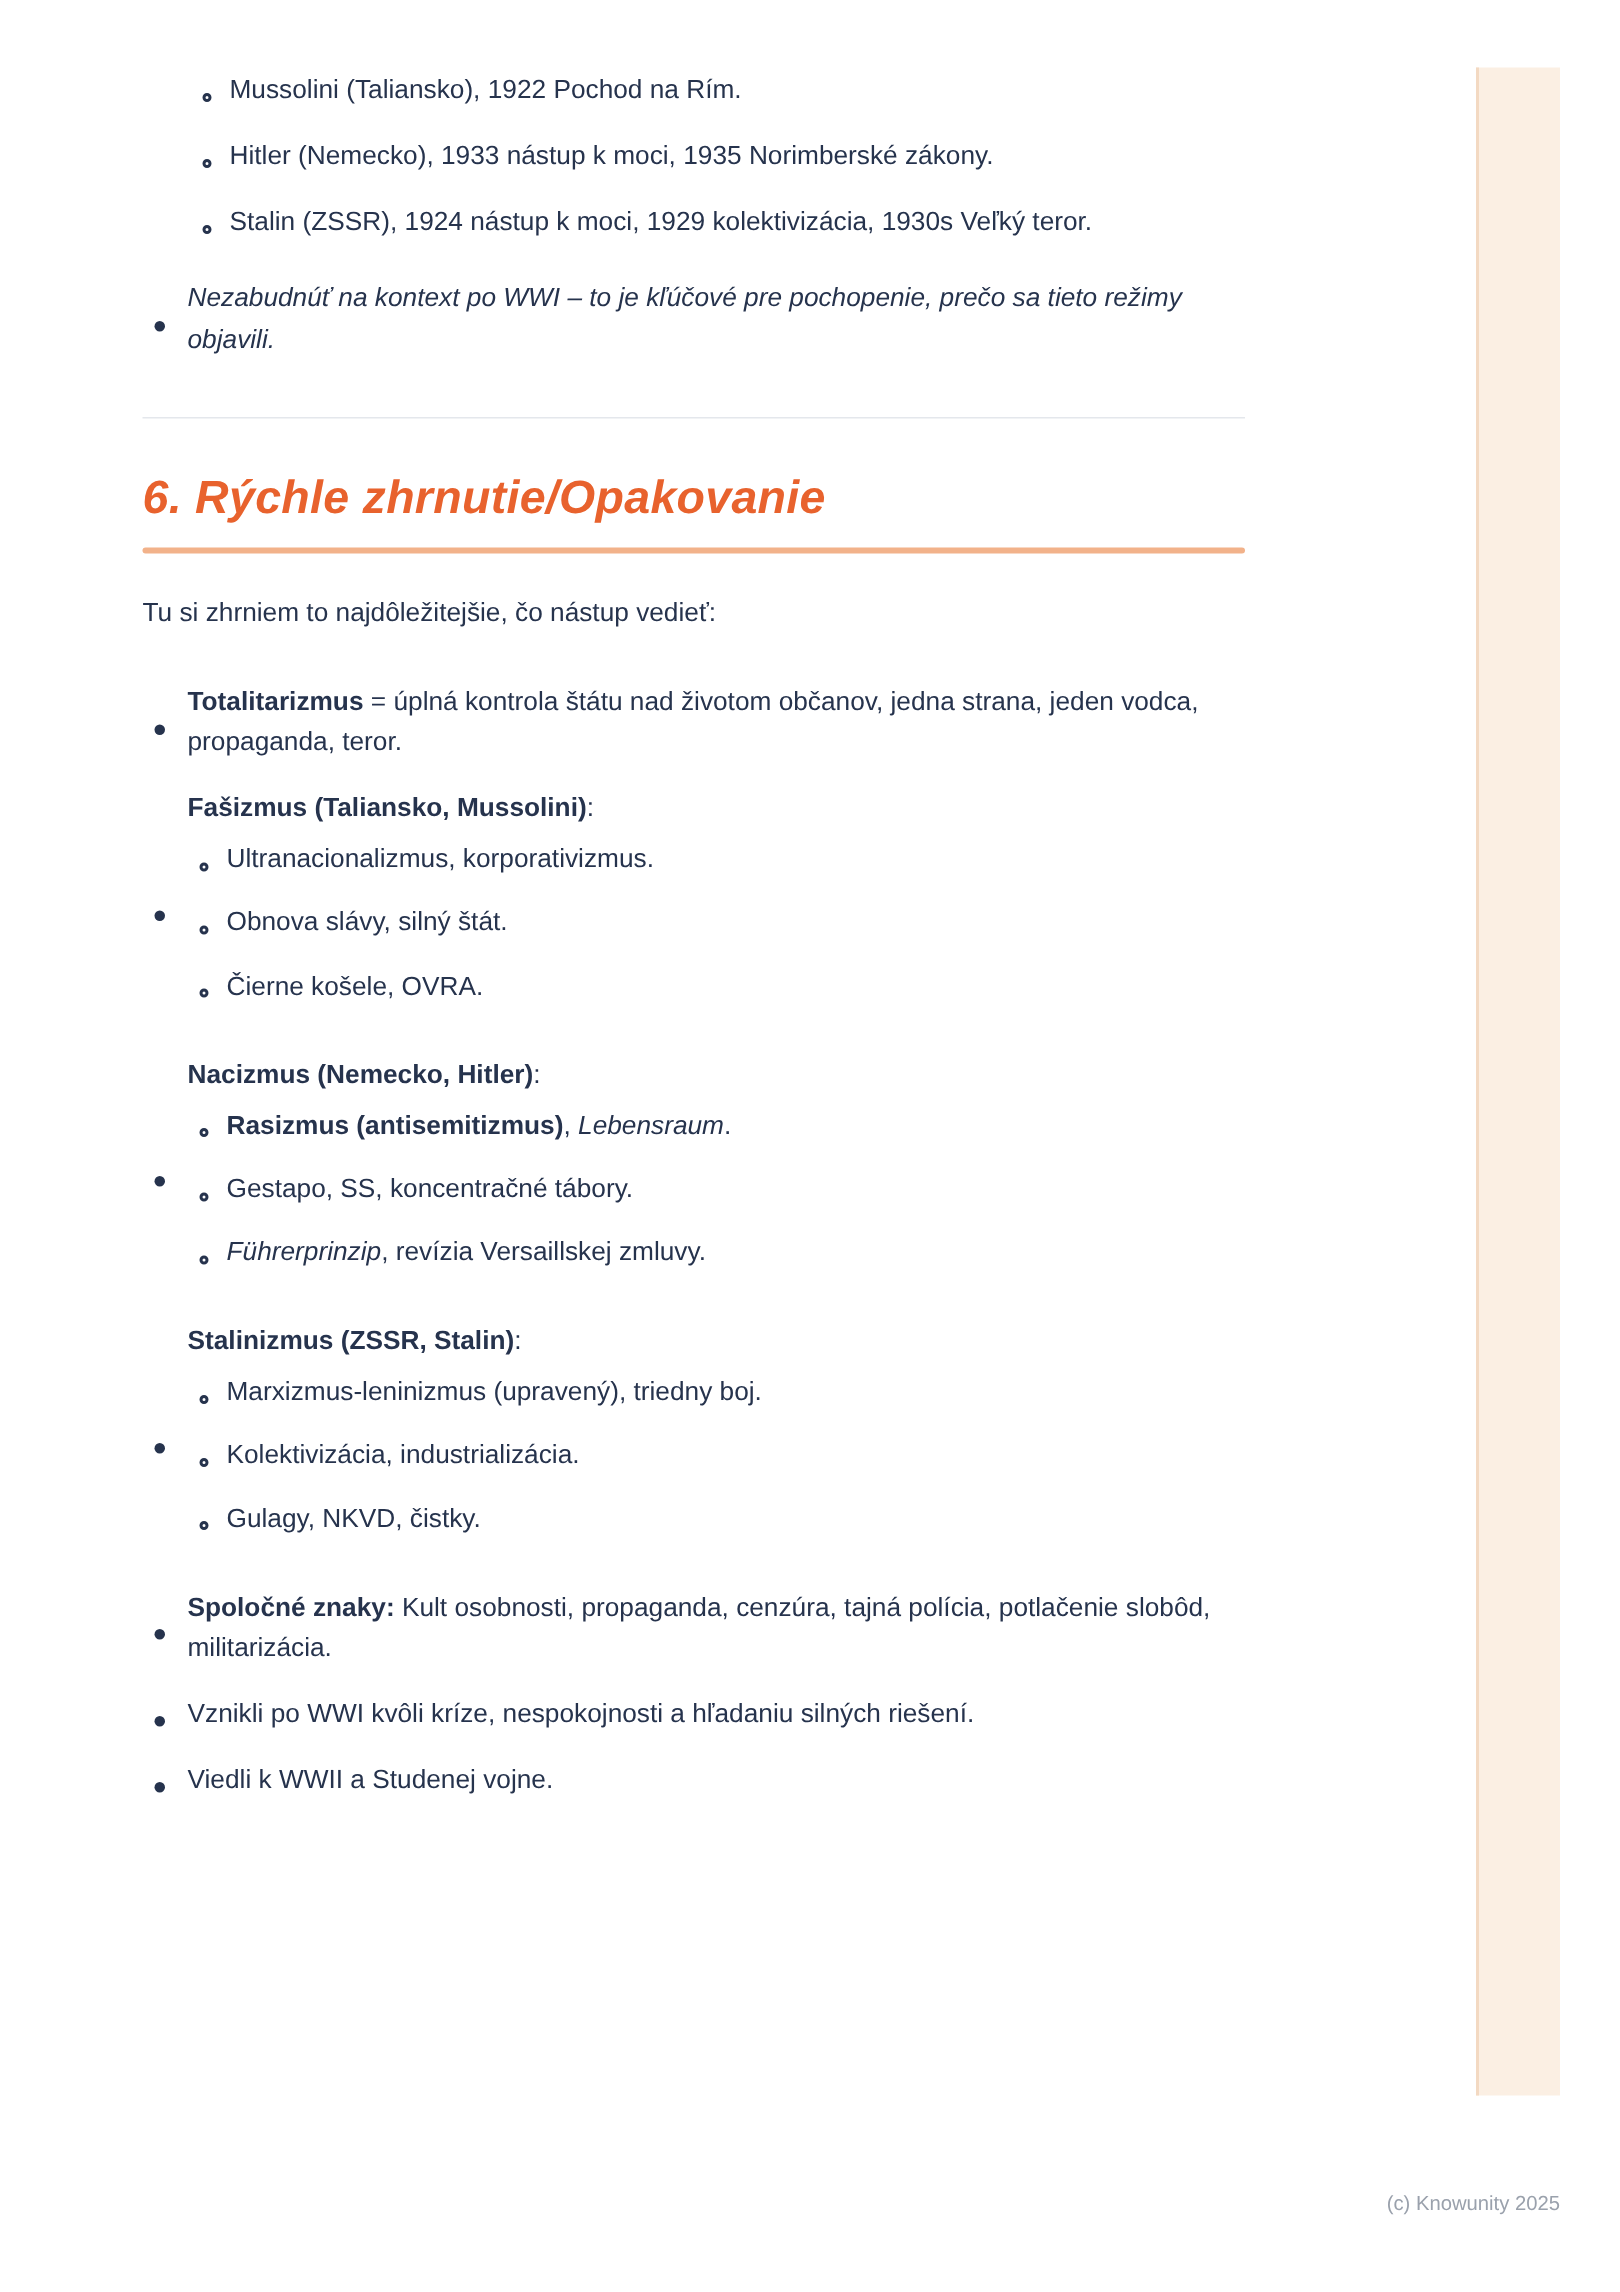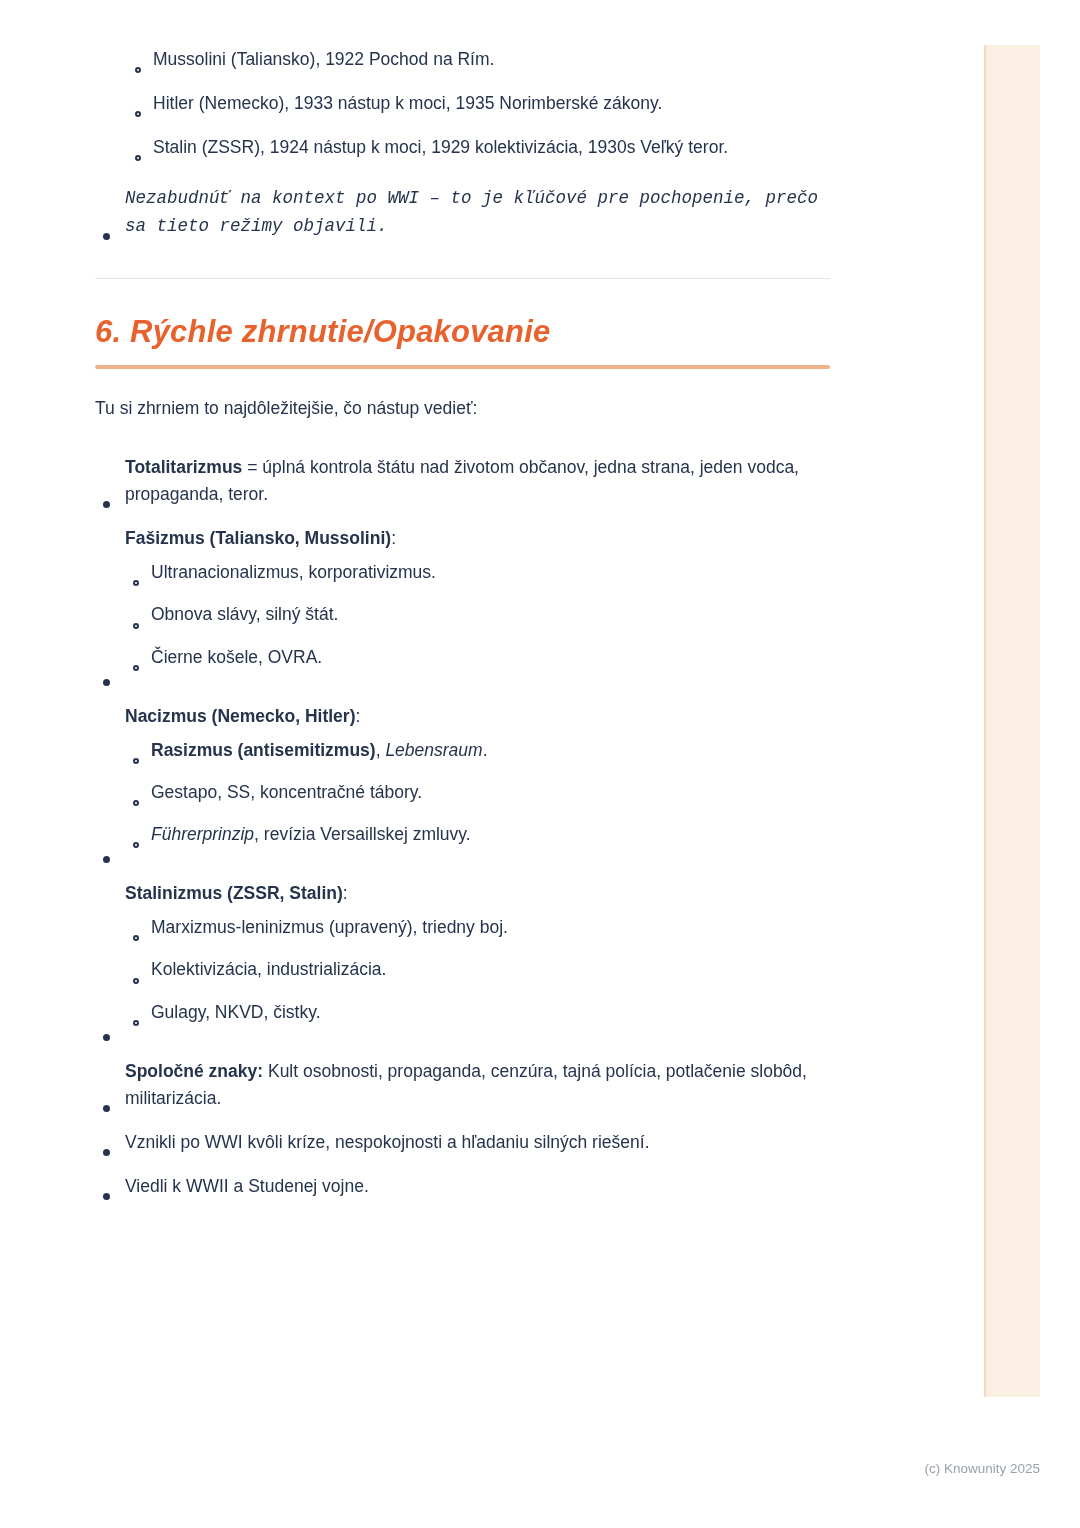--- a/index.html
+++ b/index.html
@@ -16,31 +16,31 @@
   body{
     width:1080px;height:1528px;position:relative;overflow:hidden;
     background:#ffffff;color:var(--text);
     font-family:"Liberation Sans",sans-serif;
     font-size:17.5px;line-height:1.55;
   }
   .content{
     position:absolute;left:95px;top:46px;width:735px;
   }
   ul{list-style:none;margin:0;padding:0;}
-  li{display:flex;align-items:flex-end;margin-bottom:17px;}
+  li{display:flex;align-items:center;margin-bottom:17px;}
   .marker{flex:0 0 auto;display:inline-block;margin-top:10px;}
   .marker.disc{width:7px;height:7px;border-radius:50%;background:currentColor;margin-left:8px;margin-right:15px;}
   .marker.circle{width:6px;height:6px;border-radius:50%;border:2px solid currentColor;margin-left:8px;margin-right:12px;}
   .li-body{flex:1 1 auto;}
   .sublist{margin-top:7px;}
   .sublist li{margin-bottom:15px;}
   .top-sublist{padding-left:32px;margin-bottom:6px;}
   .top-sublist li{margin-bottom:17px;}
   .context-list{margin-top:24px;}
-  .context-list .li-body{font-style:italic;font-family:Liberation Mono, monospace;}
+  .context-list .li-body{font-style:italic;}
   .b{font-weight:bold;margin-top:28px;}
   .i{font-style:italic;}
   hr.divider{
     border:none;border-top:1px solid var(--divider);
     margin:38px 0 0 0;
   }
   h2.section-heading{
     margin:34px 0 6px 0;
     color:var(--accent);
     font-size:31px;line-height:1.2;font-weight:bold;

